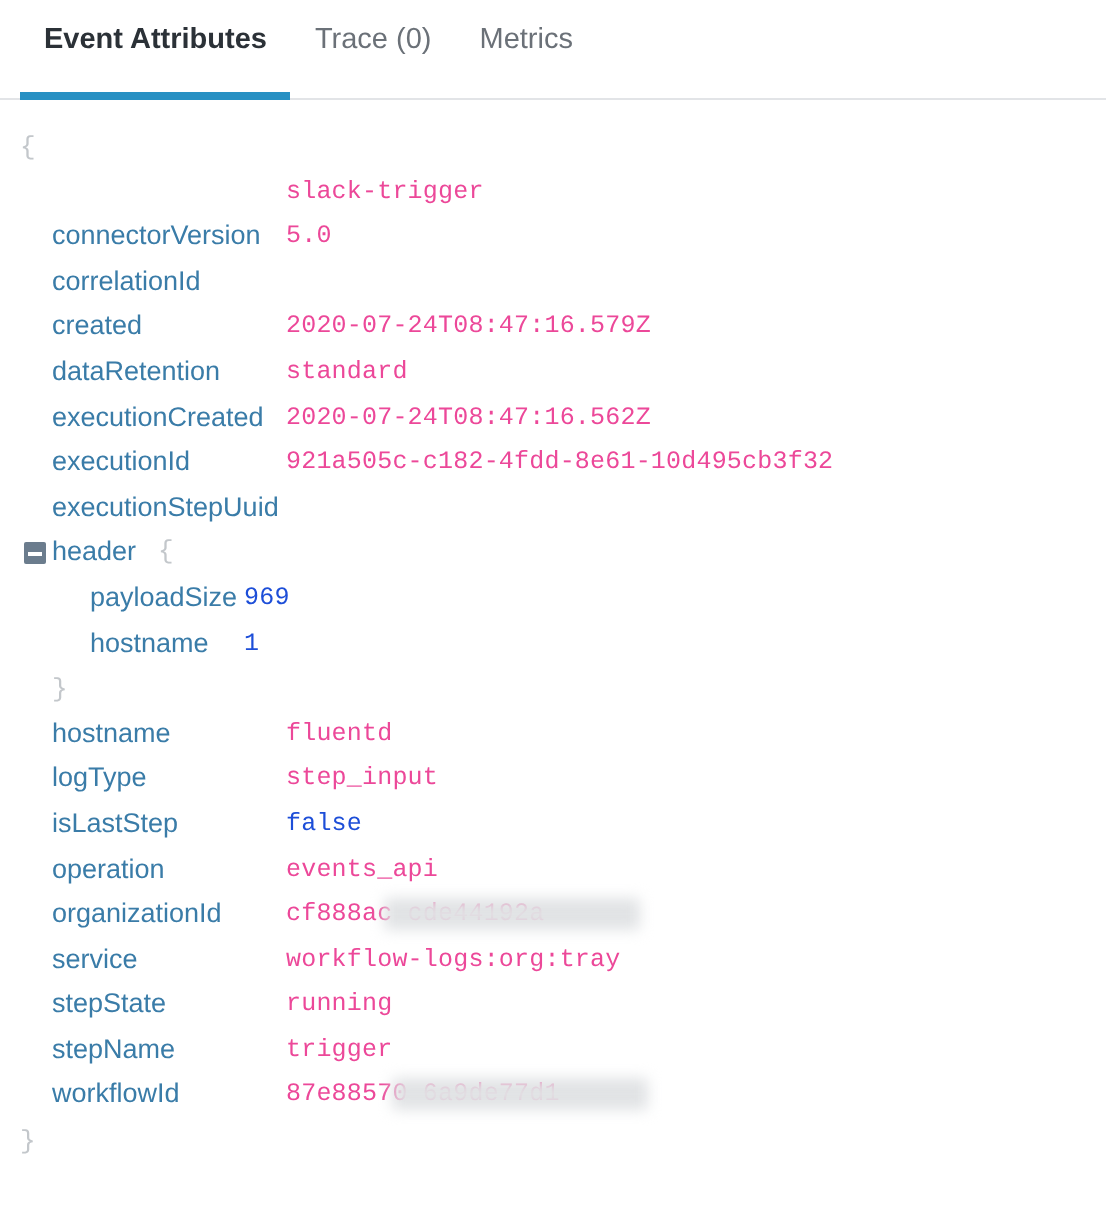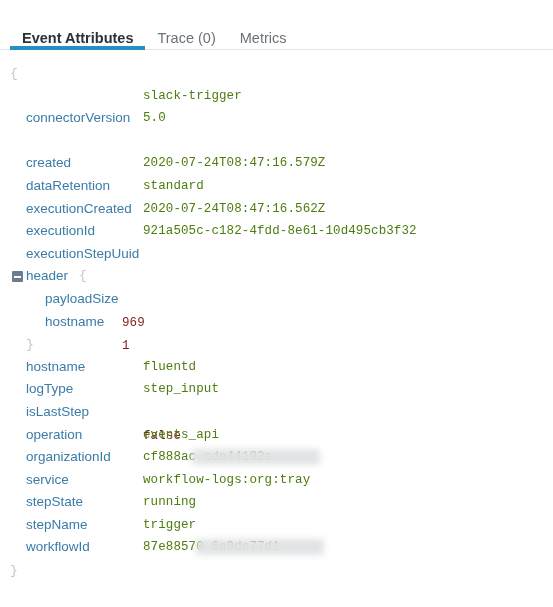--- a/index.html
+++ b/index.html
@@ -28,21 +28,21 @@
     content: "";
     position: absolute;
     left: 0;
     right: 0;
     bottom: 0;
     height: 1px;
     background: #e2e4e7;
   }
   .tab {
     position: relative;
-    padding: 0 12px 5px 12px;
+    padding: 0 12px 23px 12px;
     font-size: 14.5px;
     color: #6b7178;
     line-height: 1;
     cursor: pointer;
     white-space: nowrap;
     background: none;
     border: none;
     font-family: inherit;
   }
   .tab.active {
@@ -83,26 +83,26 @@
   .k {
     position: absolute;
     left: 26px;
     color: #3a7ca8;
     font-family: "Liberation Sans", sans-serif;
     font-size: 13.5px;
   }
   .v {
     position: absolute;
     left: 143px;
-    color: #4d7c0f;
+    color: #ec4899;
     font-family: "Liberation Mono", monospace;
     font-size: 12.5px;
     letter-spacing: 0.1px;
   }
-  .v.num, .v.bool { color: #7f1d1d; margin-top: 24px; }
+  .v.num, .v.bool { color: #1d4ed8; }
 
   
   .row.nested .k { left: 45px; }
   .row.nested .v { left: 122px; }
 
   
   .row.obj .k { left: 26px; }
   .obj-brace {
     position: absolute;
     color: #c3c7cb;
@@ -156,20 +156,21 @@
   </div>
 
   <div class="row">
     <span class="v">slack-trigger</span>
   </div>
   <div class="row">
     <span class="k">connectorVersion</span>
     <span class="v">5.0</span>
   </div>
   <div class="row">
+    <span class="k">correlationId</span>
   </div>
   <div class="row">
     <span class="k">created</span>
     <span class="v">2020-07-24T08:47:16.579Z</span>
   </div>
   <div class="row">
     <span class="k">dataRetention</span>
     <span class="v">standard</span>
   </div>
   <div class="row">

